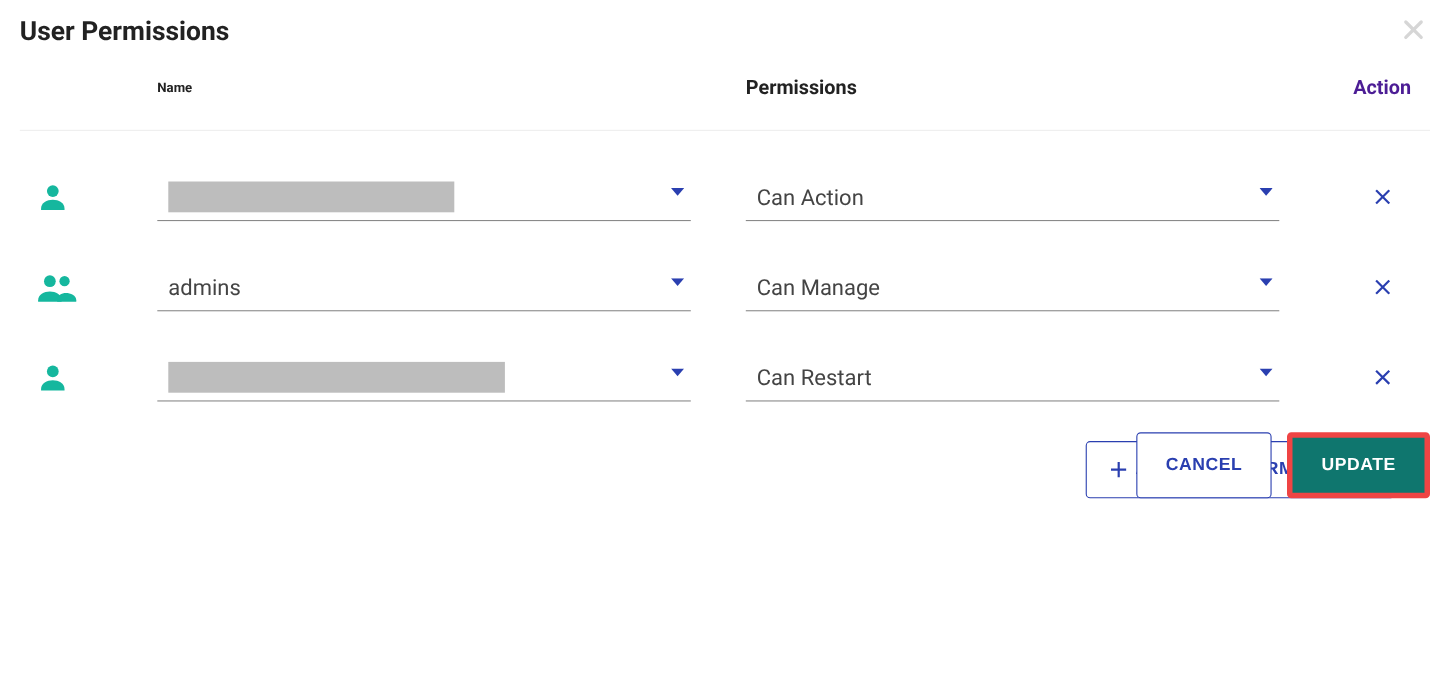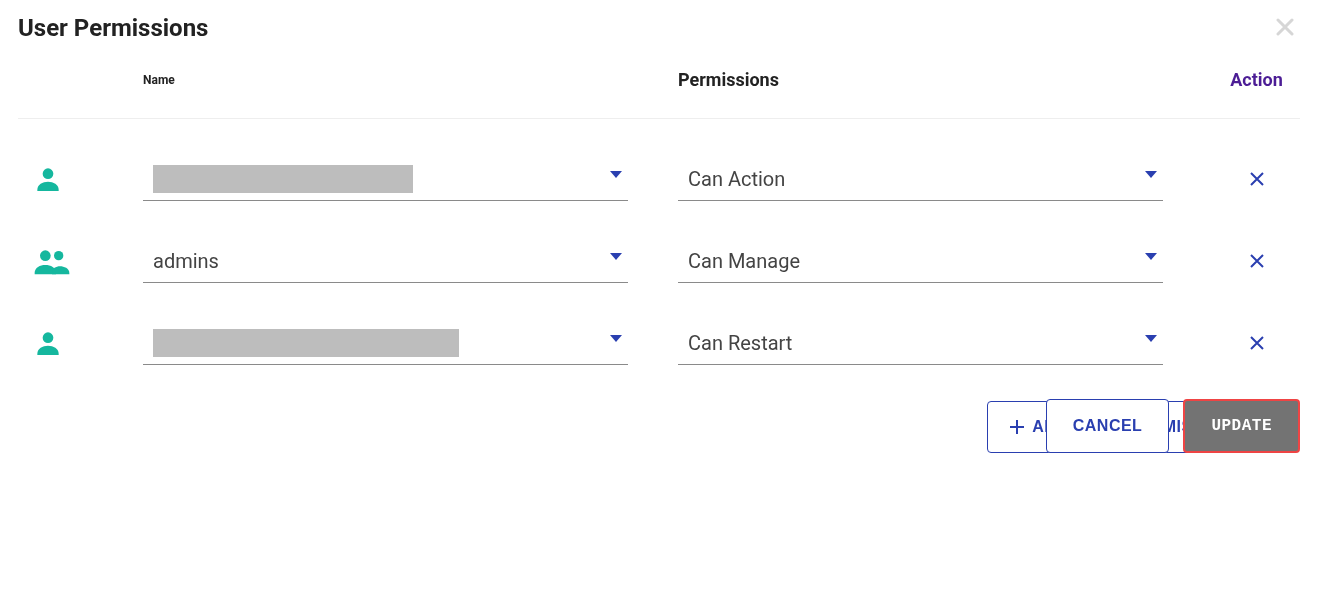--- a/index.html
+++ b/index.html
@@ -171,24 +171,23 @@
       border-radius: 4px;
       cursor: pointer;
       border: 1px solid transparent;
     }
     .btn-cancel {
       border: 1px solid #2a3fb0;
       color: #2a3fb0;
       background: #fff;
     }
     .btn-update {
-      background: #737373;
+      background: #0f766e;
       color: #fff;
-      border: 2px solid #ef4444;
-      font-family: Liberation Mono, monospace;
+      border: 5px solid #ef4444;
     }
     svg {
       display: block;
     }
   </style>
 </head>
 <body>
 
 <div class="modal">
 

